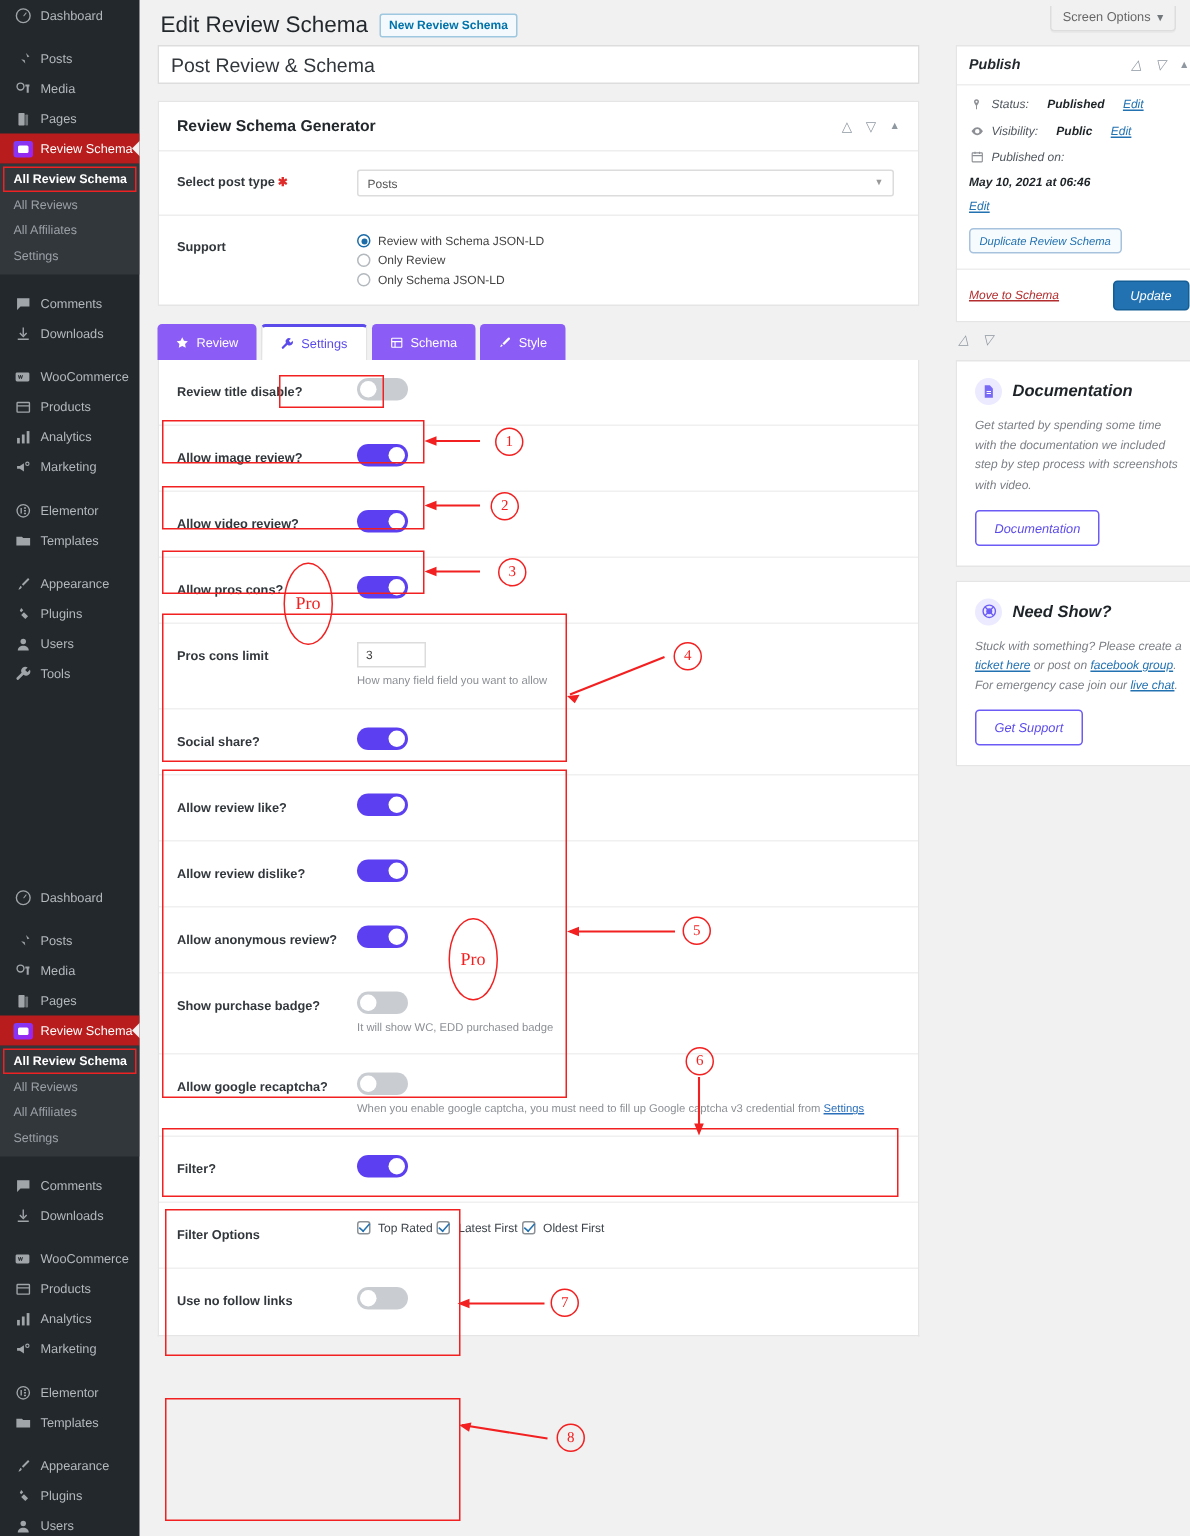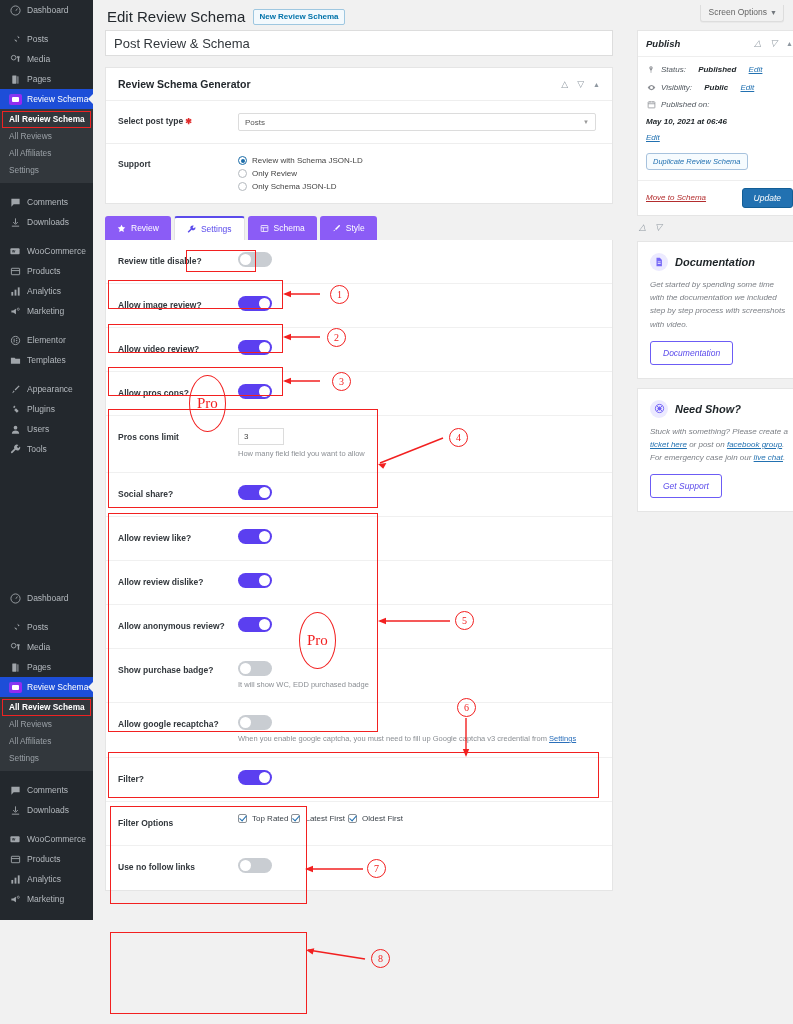--- a/index.html
+++ b/index.html
@@ -8,21 +8,21 @@
     width: 793px; height: 1024px;
     overflow: hidden;
     background: #f1f1f1;
     font-family: "Liberation Sans", sans-serif;
     -webkit-font-smoothing: antialiased;
   }
 
   
   #adminmenu {
     position: absolute; left: 0; top: 0;
-    width: 93px; height: 920px;
+    width: 93px; height: 1024px;
     background: #23282d;
     overflow: hidden;
     z-index: 5;
   }
   .menu-stack { position: absolute; left: 0; width: 93px; }
   .menu-item {
     position: relative;
     display: flex; align-items: center;
     height: 20px;
     padding-left: 8px;
@@ -33,21 +33,21 @@
   }
   .menu-item .mi-ico {
     width: 14px; height: 14px;
     margin-right: 5px;
     display: inline-flex; align-items: center; justify-content: center;
     color: #a0a5aa;
     flex: none;
   }
   .menu-item .mi-ico svg { display:block; }
   .menu-item.current {
-    background: #1d4ed8;
+    background: #b91c1c;
     color: #fff;
   }
   .menu-item.current .mi-ico { color: #fff; }
   .menu-item.current .arrow {
     position: absolute; right: -1px; top: 50%;
     margin-top: -6px;
     width: 0; height: 0;
     border-top: 6px solid transparent;
     border-bottom: 6px solid transparent;
     border-right: 6px solid #f1f1f1;
@@ -327,21 +327,21 @@
   #annot { position:absolute; left:0; top:0; width:793px; height:1024px; pointer-events:none; z-index: 40; }
   .abox { position:absolute; border: 1.6px solid #f22020; }
   .acirc {
     position:absolute; width: 19px; height: 19px; border-radius: 50%;
     border: 1.4px solid #f22020; color:#f22020;
     font-size: 10px; display:flex; align-items:center; justify-content:center;
     background: transparent; font-family: "Liberation Serif", serif;
   }
   .apro {
     position:absolute; border:1.4px solid #f22020; color:#f22020;
-    border-radius: 50%; font-size:15px; padding:19px 7px;
+    border-radius: 50%; font-size:12px; padding:19px 7px;
     font-family: "Liberation Serif", serif;
   }
 </style>
 </head>
 <body>
 
 <div id="adminmenu">
   <div class="menu-stack" id="menu-stack-a" style="top:0">
       <div class="menu-item">
         <span class="mi-ico">

